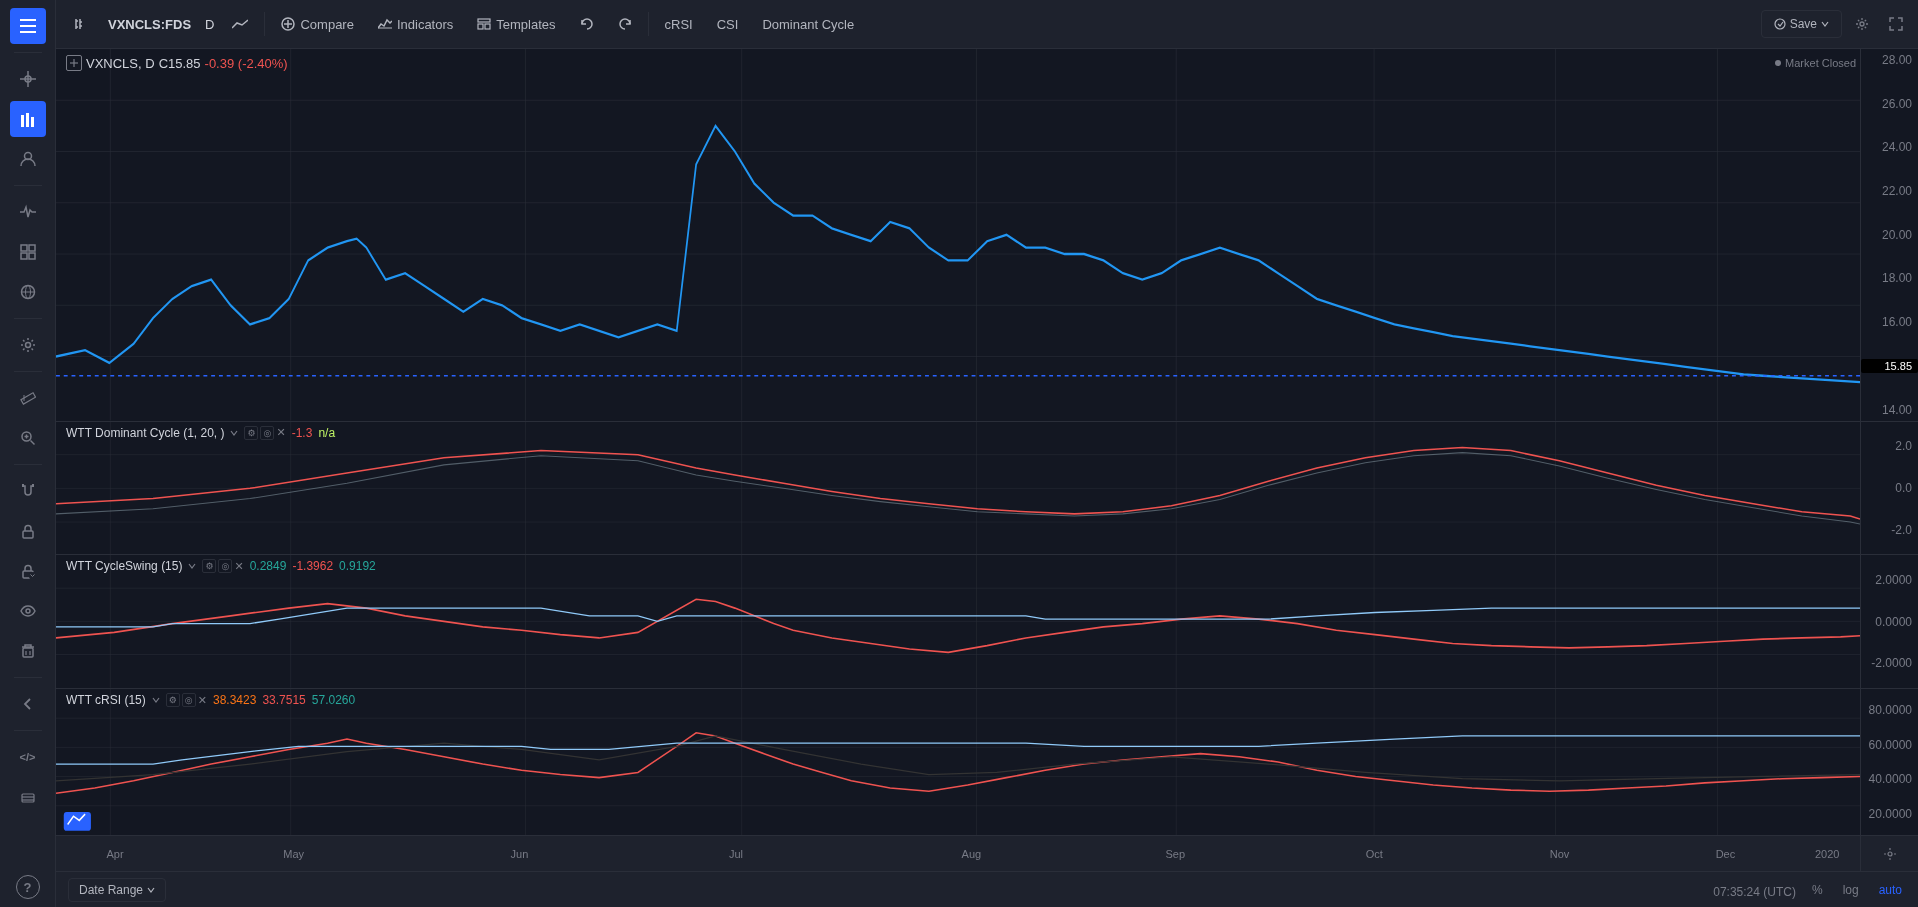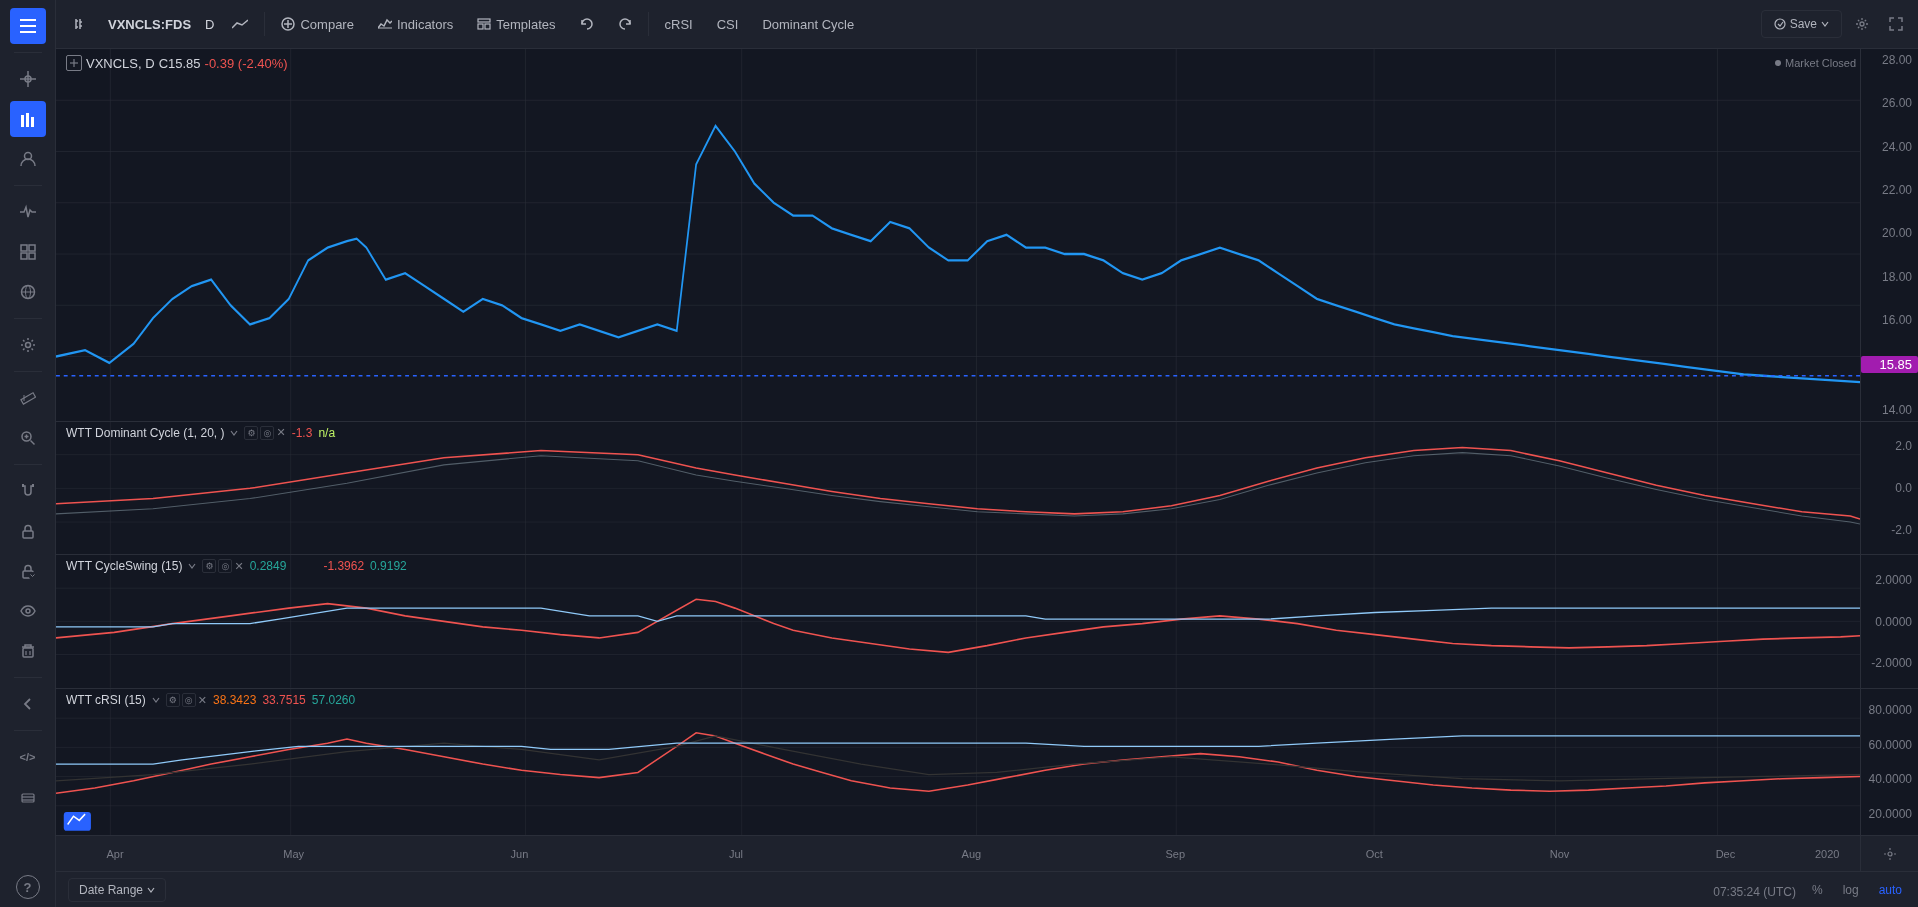--- a/index.html
+++ b/index.html
@@ -176,23 +176,23 @@
       justify-content: space-between;
       padding: 4px 0;
     }
     .y-label {
       font-size: 12px;
       color: #787b86;
       text-align: right;
       padding-right: 6px;
     }
     .y-label-highlight {
-      background: #a21caf;
+      background: #000000;
       color: #fff;
-      font-size: 13px;
+      font-size: 11px;
       text-align: right;
       padding: 1px 6px 1px 2px;
       border-radius: 2px;
     }
 
     
     .sub-chart {
       flex: 1;
       position: relative;
       border-bottom: 1px solid #2a2e39;
@@ -662,21 +662,21 @@
         <span class="sub-chart-title">WTT CycleSwing (15)</span>
         <svg width="8" height="8" viewBox="0 0 8 8">
             <polyline points="1,2 4,6 7,2" stroke="#787b86" stroke-width="1.2" fill="none"></polyline>
           </svg>
         <div class="sub-chart-controls">
           <div class="ctrl-icon">⚙</div>
           <div class="ctrl-icon">◎</div>
           <div class="ctrl-x">✕</div>
         </div>
         <span style="color:#26a69a;font-size:12px;">0.2849</span>
-        <span style="color:#ef5350;font-size:12px;margin-left:31px;">-1.3962</span>
+        <span style="color:#ef5350;font-size:12px;">-1.3962</span>
         <span style="color:#26a69a;font-size:12px;">0.9192</span>
       </div>
       <svg class="chart-svg" viewBox="0 0 1860 120" preserveAspectRatio="none">
         <line x1="0" y1="30" x2="1860" y2="30" stroke="#2a2e39" stroke-width="0.5"></line>
         <line x1="0" y1="60" x2="1860" y2="60" stroke="#2a2e39" stroke-width="0.5"></line>
         <line x1="0" y1="90" x2="1860" y2="90" stroke="#2a2e39" stroke-width="0.5"></line>
         <line x1="56" y1="0" x2="56" y2="120" stroke="#2a2e39" stroke-width="0.5"></line>
         <line x1="242" y1="0" x2="242" y2="120" stroke="#2a2e39" stroke-width="0.5"></line>
         <line x1="484" y1="0" x2="484" y2="120" stroke="#2a2e39" stroke-width="0.5"></line>
         <line x1="707" y1="0" x2="707" y2="120" stroke="#2a2e39" stroke-width="0.5"></line>

